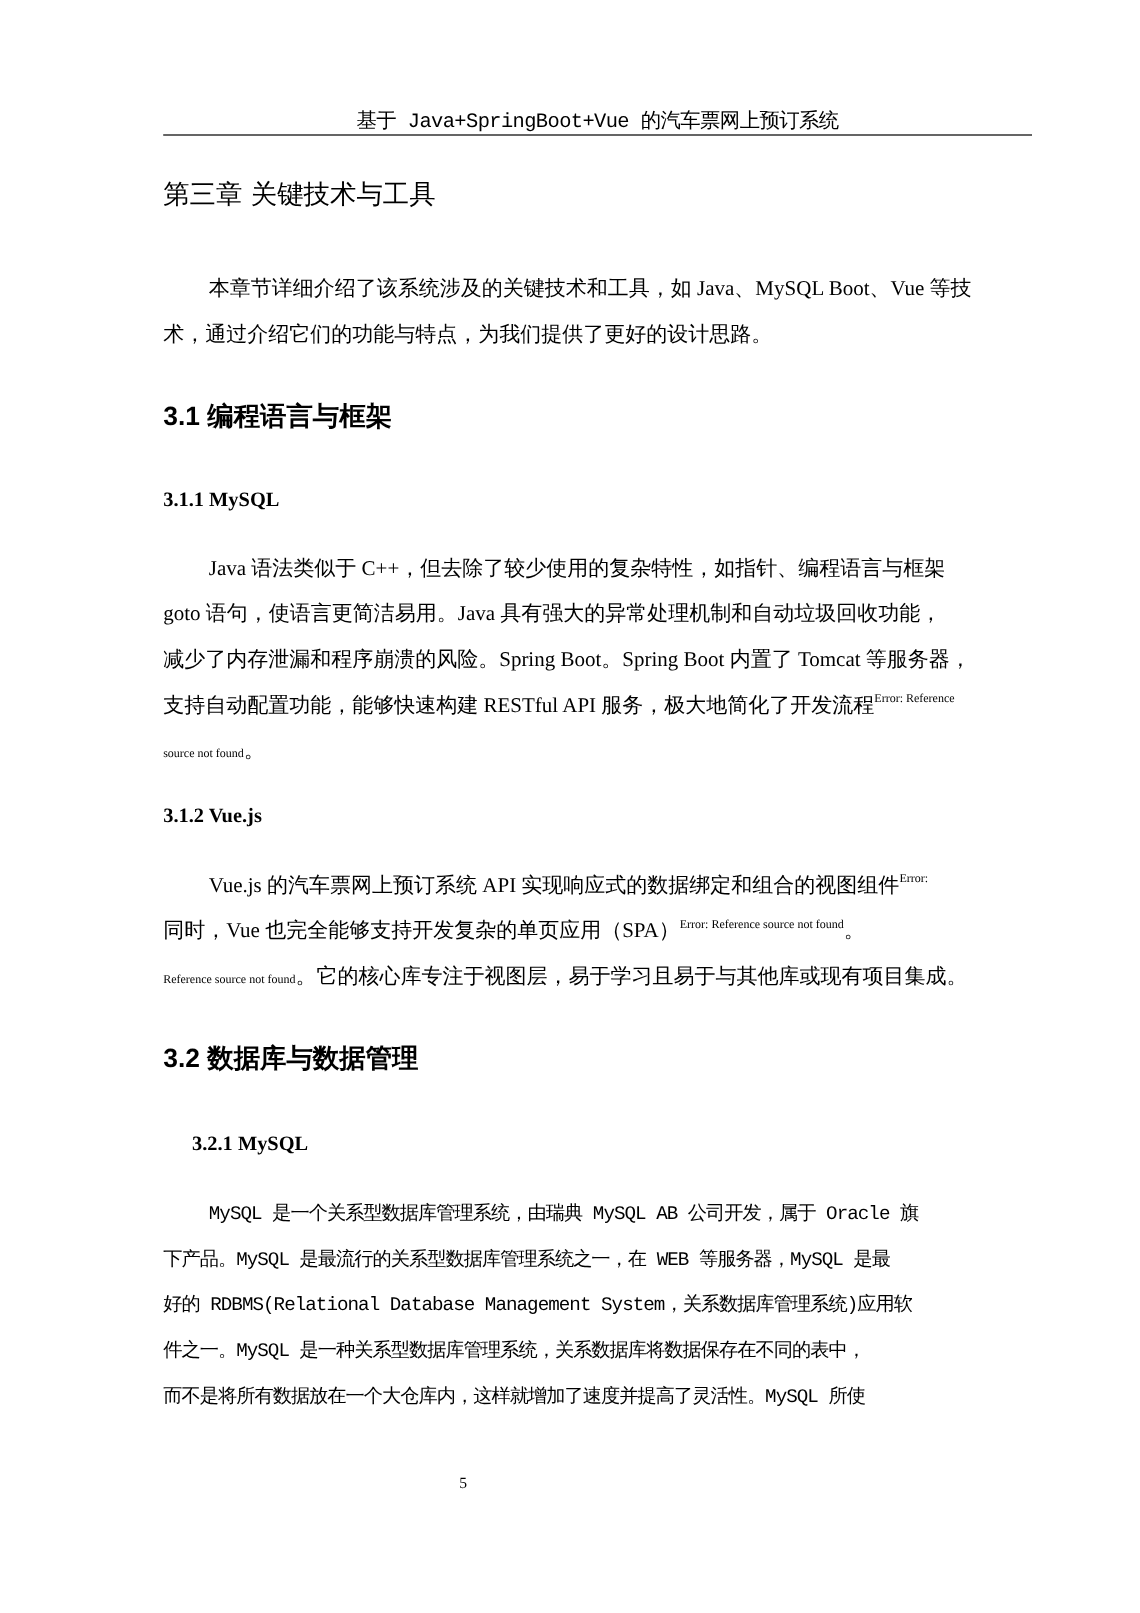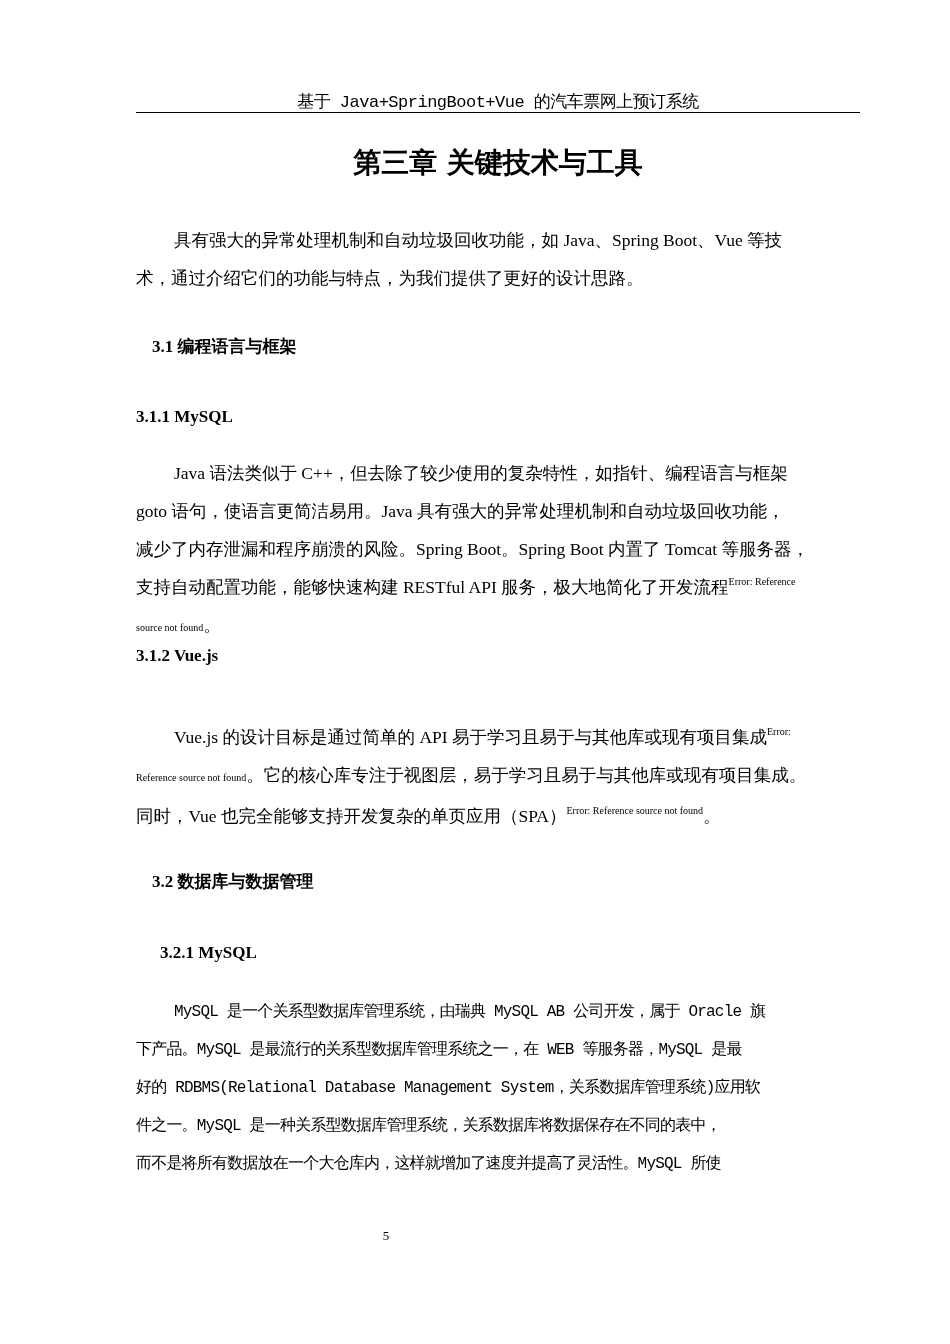--- a/index.html
+++ b/index.html
@@ -1,67 +1,67 @@
 <!DOCTYPE html>
 <html><head>
 <meta charset="utf-8">
 <style>
   html, body { margin:0; padding:0; background:#ffffff; }
   body { width:950px; height:1344px; position:relative; overflow:hidden; color:#000; }
   .page { position:absolute; left:0; top:0; width:950px; height:1344px; background:#fff; }
   .header { position:absolute; left:136px; top:92px; width:724px; text-align:center;
     font-family:"Liberation Mono", "DejaVu Sans Mono", monospace; font-size:17px; line-height:22px; letter-spacing:-0.5px; }
   .header-rule { position:absolute; left:136px; top:112px; width:724px; height:0; border-top:1px solid #000; }
-  .chapter-title { position:absolute; left:136px; top:145px; width:724px; text-align:center;
-    font-family:"DejaVu Sans", sans-serif; font-weight:bold; font-size:28px; line-height:36px; }
+  .chapter-title { position:absolute; left:136px; top:145px; width:724px; text-align:left;
+    font-family:"DejaVu Sans", sans-serif; font-weight:normal; font-size:22px; line-height:36px; }
   .para { position:absolute; left:136px; width:724px; font-family:"Liberation Serif", serif;
     font-size:17.5px; line-height:38px; text-align:justify; margin:0; }
   .para .line { display:block; white-space:nowrap; }
   .indent { padding-left:38px; }
   .mono { font-family:"Liberation Mono", "DejaVu Sans Mono", monospace; font-size:16px; letter-spacing:-0.8px; }
-  .h2 { position:absolute; left:152px; font-family:Liberation Serif, serif; font-weight:bold; font-size:17px; line-height:28px; }
+  .h2 { position:absolute; left:136px; font-family:Liberation Sans, sans-serif; font-weight:bold; font-size:22px; line-height:28px; }
   .h3 { position:absolute; left:136px; font-family:"Liberation Serif", serif; font-weight:bold; font-size:17px; line-height:24px; }
   .sup { font-size:10px; vertical-align:8px; line-height:0; }
   .small { font-size:10px;margin-top:28px; }
   .pageno { position:absolute; left:376px; top:1228px; width:20px; text-align:center;
     font-family:"Liberation Serif", serif; font-size:13px; }
 </style>
 </head>
 <body>
 
 <div class="page">
 
   <div class="header">基于 Java+SpringBoot+Vue 的汽车票网上预订系统</div>
   <div class="header-rule"></div>
 
   <div class="chapter-title">第三章  关键技术与工具</div>
 
   <p class="para" style="top:221px;">
-    <span class="line indent">具有强大的异常处理机制和自动垃圾回收功能，如 Java、Spring Boot、Vue 等技</span>
+    <span class="line indent">本章节详细介绍了该系统涉及的关键技术和工具，如 Java、MySQL Boot、Vue 等技</span>
     <span class="line">术，通过介绍它们的功能与特点，为我们提供了更好的设计思路。</span>
   </p>
 
   <div class="h2" style="top:333px;">3.1 编程语言与框架</div>
 
   <div class="h3" style="top:405px;">3.1.1 MySQL</div>
 
   <p class="para" style="top:454px;">
     <span class="line indent">Java 语法类似于 C++，但去除了较少使用的复杂特性，如指针、编程语言与框架</span>
     <span class="line">goto 语句，使语言更简洁易用。Java 具有强大的异常处理机制和自动垃圾回收功能，</span>
     <span class="line">减少了内存泄漏和程序崩溃的风险。Spring Boot。Spring Boot 内置了 Tomcat 等服务器，</span>
     <span class="line"><span>支持自动配置功能，能够快速构建 RESTful API 服务，极大地简化了开发流程</span><span class="sup">Error: Reference</span></span>
     <span class="line"><span class="small">source not found</span><span>。</span></span>
   </p>
 
-  <div class="h3" style="top:644px;">3.1.2 Vue.js</div>
+  <div class="h3" style="top:668px;">3.1.2 Vue.js</div>
 
   <p class="para" style="top:718px;">
-    <span class="line indent"><span>Vue.js 的设计目标是通过简单的 API 易于学习且易于与其他库或现有项目集成</span><span class="sup">Error:</span></span>
+    <span class="line indent"><span>Vue.js 的汽车票网上预订系统 API 实现响应式的数据绑定和组合的视图组件</span><span class="sup">Error:</span></span>
+    <span class="line"><span>同时，Vue 也完全能够支持开发复杂的单页应用（SPA）</span><span class="sup">Error: Reference source not found</span><span>。</span></span>
     <span class="line"><span class="small">Reference source not found</span><span>。它的核心库专注于视图层，易于学习且易于与其他库或现有项目集成。</span></span>
-    <span class="line"><span>同时，Vue 也完全能够支持开发复杂的单页应用（SPA）</span><span class="sup">Error: Reference source not found</span><span>。</span></span>
   </p>
 
   <div class="h2" style="top:868px;">3.2 数据库与数据管理</div>
 
   <div class="h3" style="top:941px;margin-left:24px;">3.2.1 MySQL</div>
 
   <p class="para mono" style="top:993px;">
     <span class="line indent">MySQL 是一个关系型数据库管理系统，由瑞典 MySQL AB 公司开发，属于 Oracle 旗</span>
     <span class="line">下产品。MySQL 是最流行的关系型数据库管理系统之一，在 WEB 等服务器，MySQL 是最</span>
     <span class="line">好的 RDBMS(Relational Database Management System，关系数据库管理系统)应用软</span>

